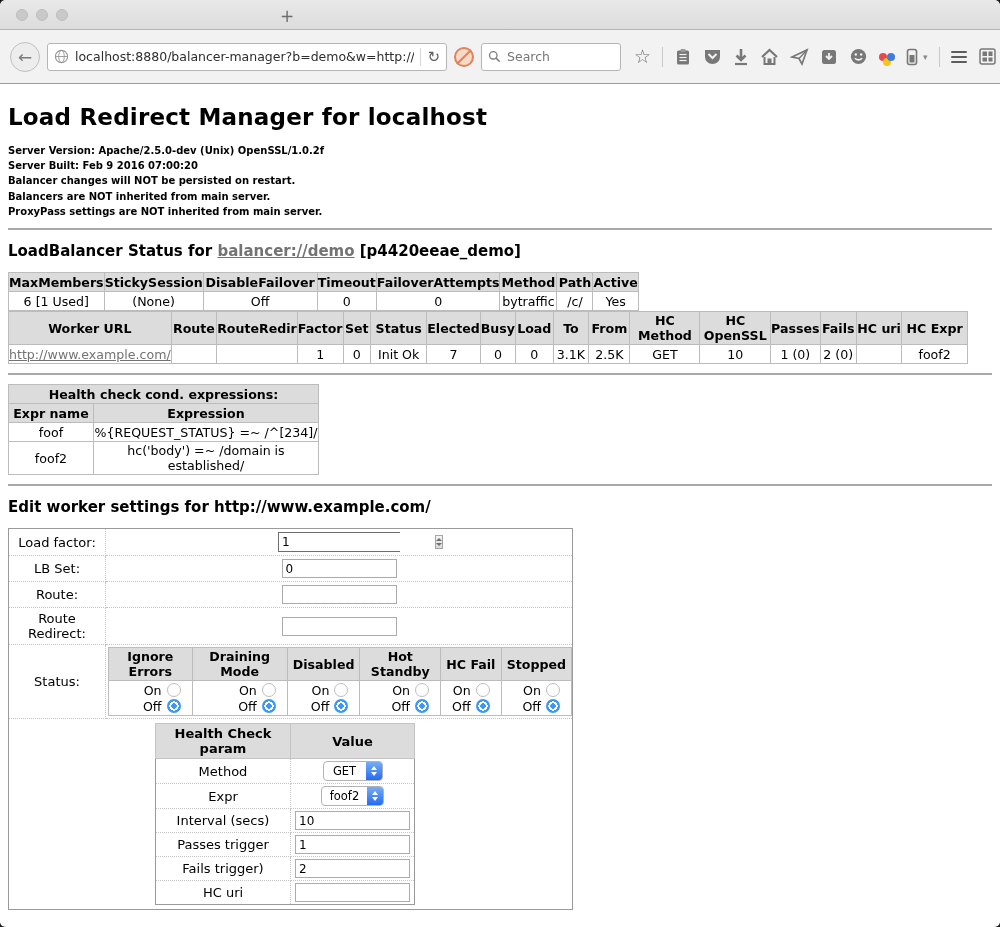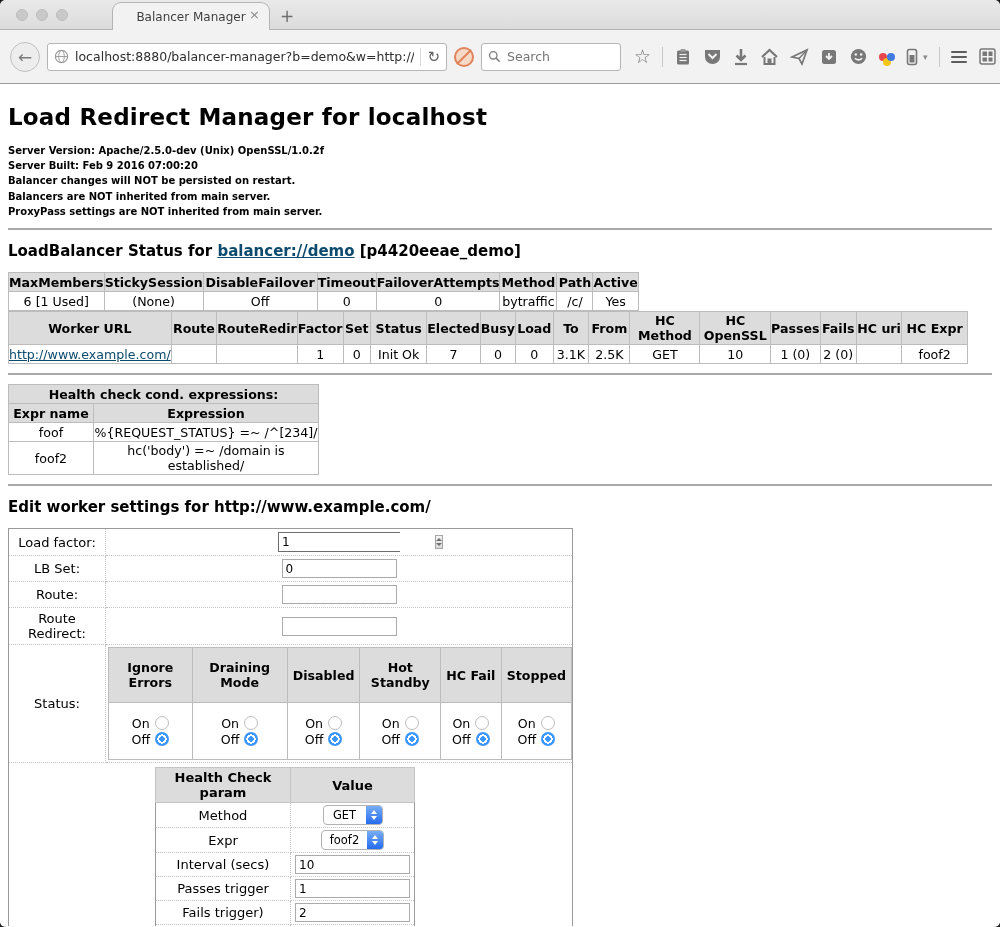--- a/index.html
+++ b/index.html
@@ -46,44 +46,44 @@
   .caret { font-size:9px; color:#8a8a8a; margin-left:-6px; }
   .burger { display:flex; flex-direction:column; gap:3px; }
   .burger i { width:16px; height:2px; background:#5d5d5d; border-radius:1px; }
 
   
   .content { background:#fff; height:842px; padding:0 8px; overflow:hidden; font-size:13px; color:#000; }
   h1 { font-size:23px; margin:20px 0 13px; letter-spacing:0.2px; }
   .info div { font-size:10px; line-height:15.2px;font-weight:bold; }
   hr { border:none; height:2px; background:#a9a9a9; margin:9px 0; }
   h3 { font-size:15px; margin:12px 0 12px; }
-  a.vlink { color:#0c4a6e; text-decoration:underline; }
+  a.vlink { color:#737373; text-decoration:underline; }
 
   table.data { border-collapse:collapse; font-size:12.6px; }
   table.data th, table.data td { border:1px solid #bcbcbc; padding:1px 0; text-align:center; height:19px; }
   table.data th { background:#dcdcdc; font-weight:bold; }
   table.data { border:1px solid #8f8f8f; }
   td.left { text-align:left; }
 
   table.form { border-collapse:collapse; width:565px; margin-top:10px; border:1px solid #9a9a9a; font-size:13px; }
   table.form > tbody > tr > td { border:1px solid #c4c4c4; border-style:dotted; padding:3px 2px; text-align:center; }
   .fld { height:19px; width:115px; border:1px solid #ababab; font-size:12px; padding:0 3px;
          font-family:"DejaVu Sans",sans-serif; }
   .numwrap { display:inline-flex; border:1px solid #6d6d6d; width:122px; height:20px; background:#fff; }
   .numwrap input { border:none; outline:none; flex:1; font-size:12px; padding:0 3px; font-family:"DejaVu Sans",sans-serif; }
   .stepper { width:13px; margin:2px 2px 2px 0; border:1px solid #a5a5a5; background:linear-gradient(#f4f4f4,#d9d9d9);
              display:flex; flex-direction:column; align-items:center; justify-content:center; gap:2px; }
   .stepper i { width:0; height:0; border-left:3px solid transparent; border-right:3px solid transparent; }
   .stepper .up { border-bottom:3px solid #707070; }
   .stepper .dn { border-top:3px solid #707070; }
 
   table.status { border-collapse:collapse; font-size:12.6px; margin:0; }
-  table.status th, table.status td { border:1px solid #bcbcbc; padding:12px 5px; text-align:center; }
+  table.status th, table.status td { border:1px solid #bcbcbc; padding:1px 5px; text-align:center; }
   table.status th { background:#dcdcdc; }
-  .radio-line { display:flex; align-items:center; justify-content:center; gap:5px; padding:0 6px; height:16px; }
+  .radio-line { display:flex; align-items:center; justify-content:flex-end; gap:5px; padding:0 6px; height:16px; }
   .radio { width:14px; height:14px; border-radius:50%; border:1px solid #bdbdbd; background:#fff; flex:0 0 auto; }
   .radio.checked { border:none; background:radial-gradient(circle,#3b97fd 0 2.6px,#ffffff 2.7px 4.6px,#3b97fd 4.7px 100%); }
 
   table.hc { border-collapse:collapse; font-size:13px; margin-left:146px; border:1px solid #9a9a9a; }
   table.hc th, table.hc td { border:1px solid #c4c4c4; border-style:dotted; padding:2px 4px; text-align:center; height:21px; }
   table.hc th { background:#dcdcdc; border-style:solid; }
   .hc-label { width:135px; }
   .hc-value { width:120px; }
   .sel { display:inline-flex; align-items:center; height:20px; border:1px solid #b3b3b3; border-radius:4px;
          background:#fff; overflow:hidden; vertical-align:middle; }
@@ -97,24 +97,20 @@
 </head>
 <body>
 
 <div id="window">
 
   <div class="titlebar">
     <div class="lights">
       <span class="light"></span>
       <span class="light"></span>
       <span class="light"></span>
-    </div>
-    <div class="tab">
-      <span>Balancer Manager</span>
-      <span class="tab-close">×</span>
     </div>
     <div class="newtab">+</div>
   </div>
 
   <div class="navbar">
     <div class="backbtn">←</div>
     <div class="urlbox">
       <svg width="15" height="15" viewBox="0 0 16 16">
         <circle cx="8" cy="8" r="6.5" fill="none" stroke="#9a9a9a" stroke-width="1.3"></circle>
         <ellipse cx="8" cy="8" rx="3" ry="6.5" fill="none" stroke="#9a9a9a" stroke-width="1"></ellipse>

